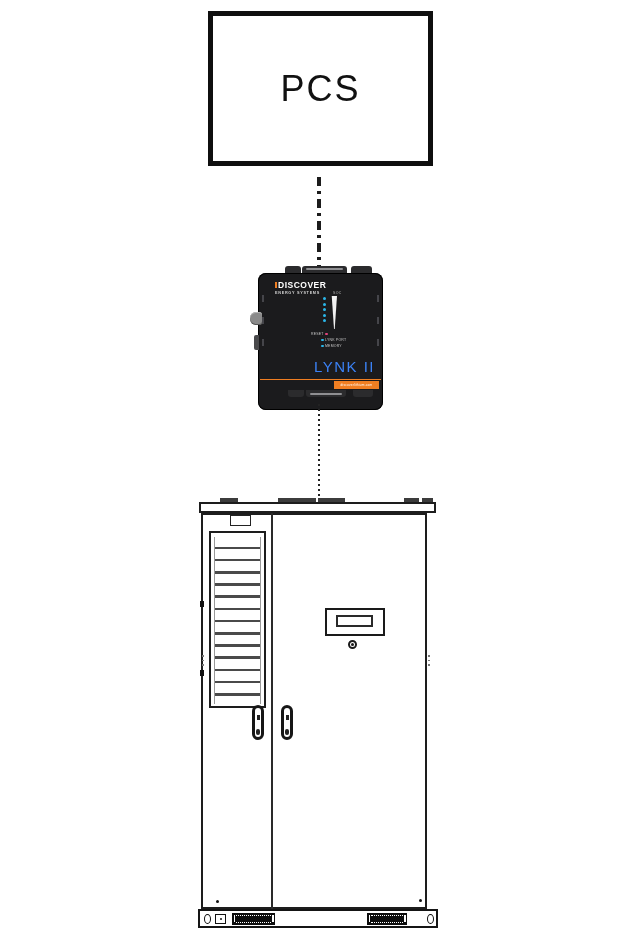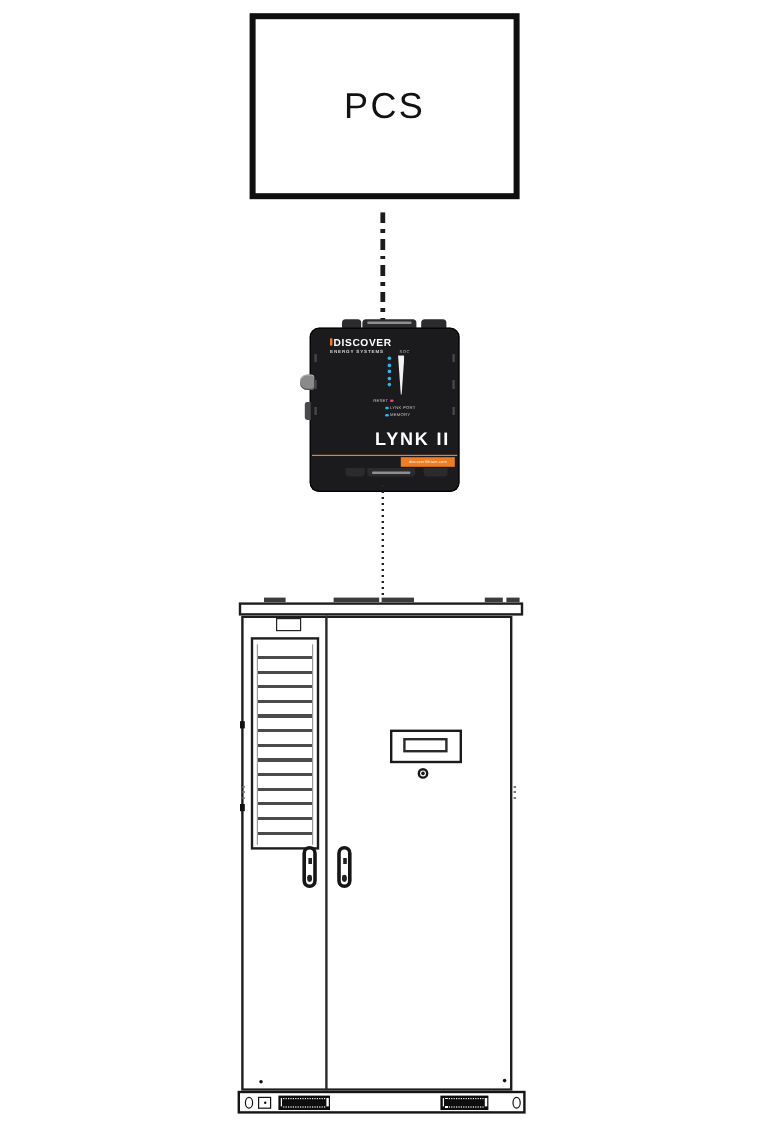--- a/index.html
+++ b/index.html
@@ -2,21 +2,21 @@
 <html><head>
 <meta charset="utf-8">
 <style>
   * { margin:0; padding:0; box-sizing:border-box; }
   body { background:#fff; font-family:"Liberation Sans", sans-serif; }
   .canvas { position:relative; width:638px; height:942px; background:#ffffff; overflow:hidden; }
 
   
   .pcs-box { position:absolute; left:208px; top:11px; width:225px; height:155px;
     border:5px solid #0f0f0f; background:#fff; display:flex; align-items:center; justify-content:center; }
-  .pcs-label { font-size:30px; font-weight:500; letter-spacing:2px; color:#111; }
+  .pcs-label { font-size:36px; font-weight:500; letter-spacing:2px; color:#111; }
 
   
   .line { position:absolute; }
   .line.dashdot { left:317px; top:177px; width:4px; height:90px;
     background:repeating-linear-gradient(to bottom,#1c1c1c 0 9px,transparent 9px 14px,#1c1c1c 14px 17px,transparent 17px 22px); }
   .line.dotted { left:318px; top:404px; width:2px; height:93px;
     background:repeating-linear-gradient(to bottom,#222 0 2px,transparent 2px 5px); }
 
   
   .lynk { position:absolute; left:258px; top:265px; width:125px; height:132px; }
@@ -42,22 +42,22 @@
   .prow.mem   { left:1px; top:53px; }
   .mdot { width:2.5px; height:2.5px; border-radius:50%; }
   .mdot.pink { background:#e0457b; }
   .mdot.blue { background:#2bb7e9; }
   .knob { position:absolute; left:-8px; top:39px; width:12px; height:13px; background:#8a8a8a;
     border-radius:6px 3px 3px 6px; box-shadow:inset 0 1px 0 #b5b5b5, inset 0 -1px 0 #555; }
   .side-tab { position:absolute; left:-4px; top:62px; width:5px; height:15px; background:#4a4a4c; border-radius:2px 0 0 2px; }
   .lmarks, .rmarks { position:absolute; top:22px; width:2px; height:60px;
     background:repeating-linear-gradient(to bottom,#45454a 0 7px,transparent 7px 22px); }
   .lmarks { left:4px; } .rmarks { right:4px; }
-  .model { position:absolute; right:8px; top:85px; font-size:15px; font-weight:bold;
-    color:#ffffff; letter-spacing:1.5px; }
+  .model { position:absolute; right:8px; top:85px; font-size:15px; font-weight:normal;
+    color:#3b82f6; letter-spacing:1.5px; }
   .orange-line { position:absolute; left:2px; right:2px; top:105.5px; height:1.5px; background:#ef7e22; }
   .badge { position:absolute; left:76px; top:107.5px; width:45px; height:8px; background:#ef7e22;
     color:#fff; font-size:3.2px; line-height:8px; text-align:center; letter-spacing:.2px; }
 
   
   .cab { position:absolute; left:197px; top:497px; width:242px; height:431px; }
   .ctab { position:absolute; top:1px; height:4px; background:#3c3c3c; }
   .lid { position:absolute; left:2px; top:5px; width:237px; height:11px; border:2px solid #1d1d1d; background:#fff; }
   .cbody { position:absolute; left:4px; top:16px; width:226px; height:396px; border:2px solid #1d1d1d; background:#fff; }
   .divider { position:absolute; left:74px; top:16px; width:2px; height:396px; background:#2a2a2a; }

